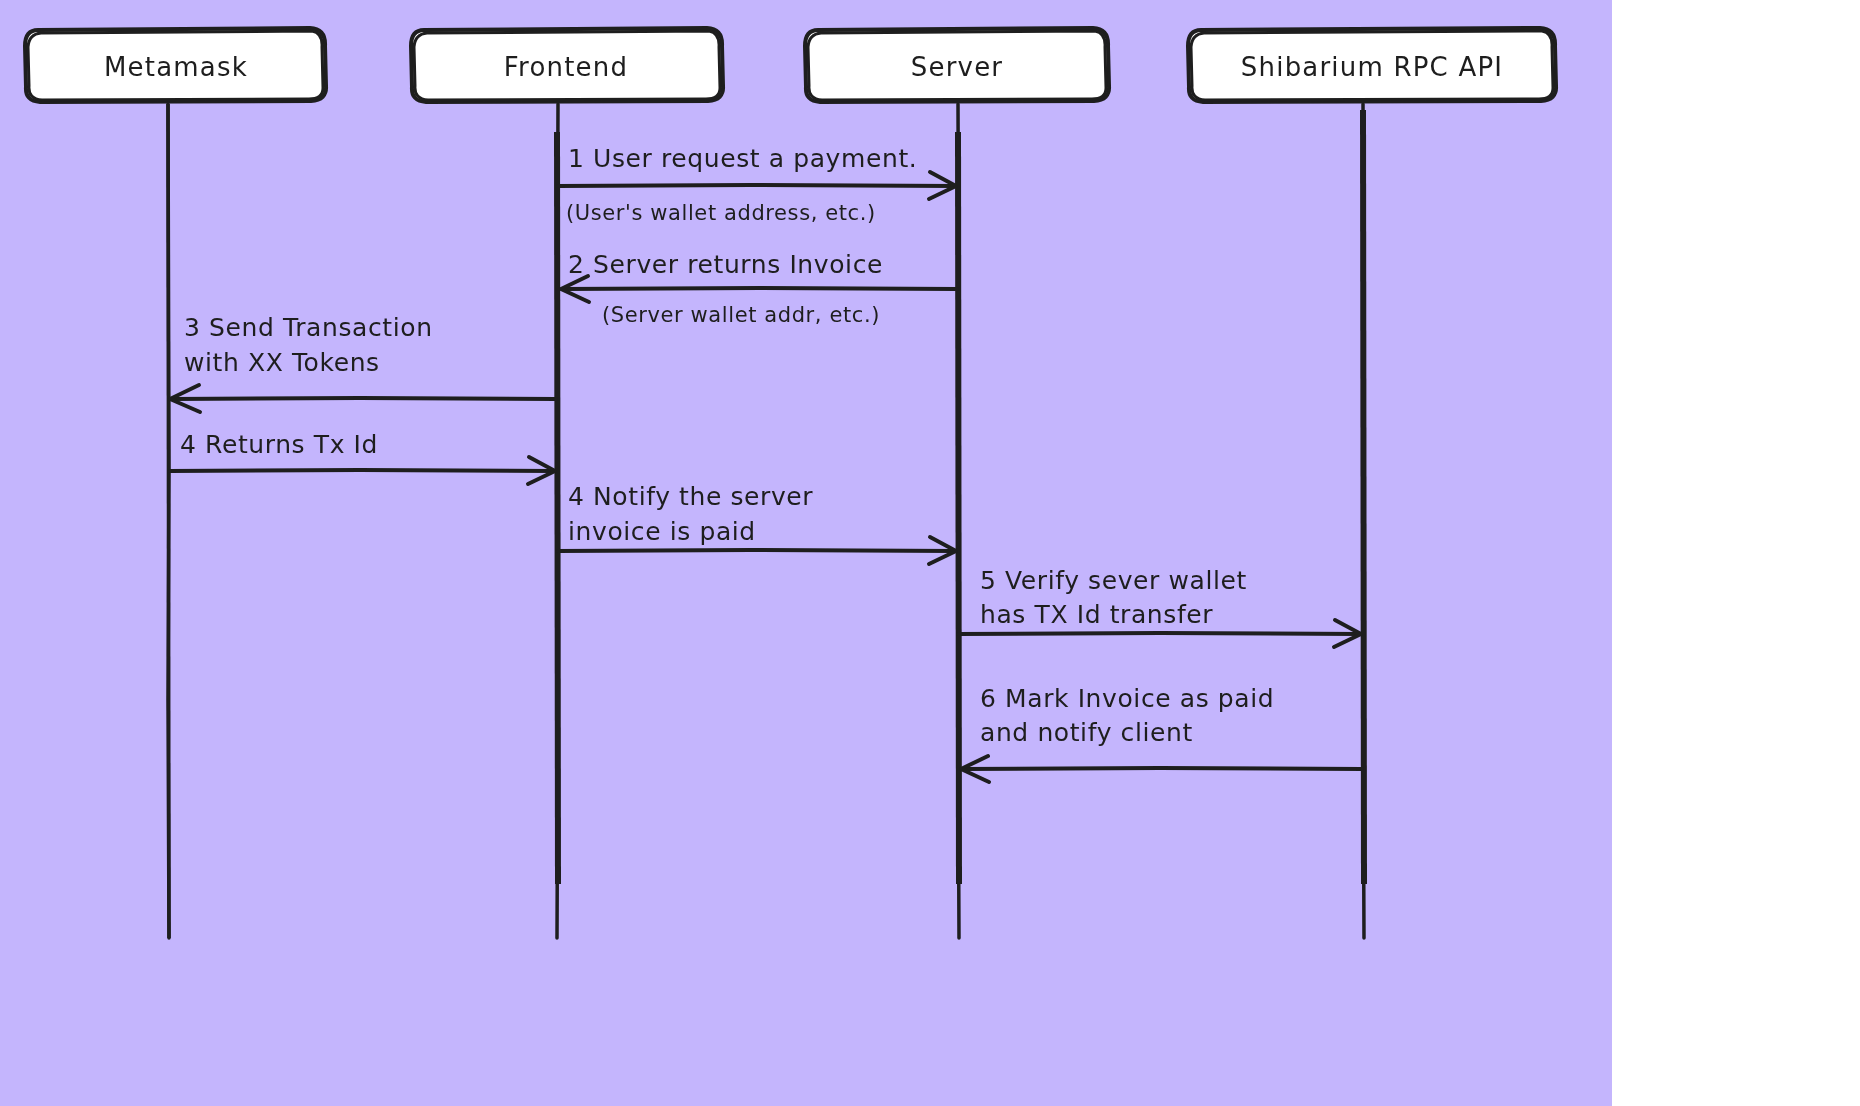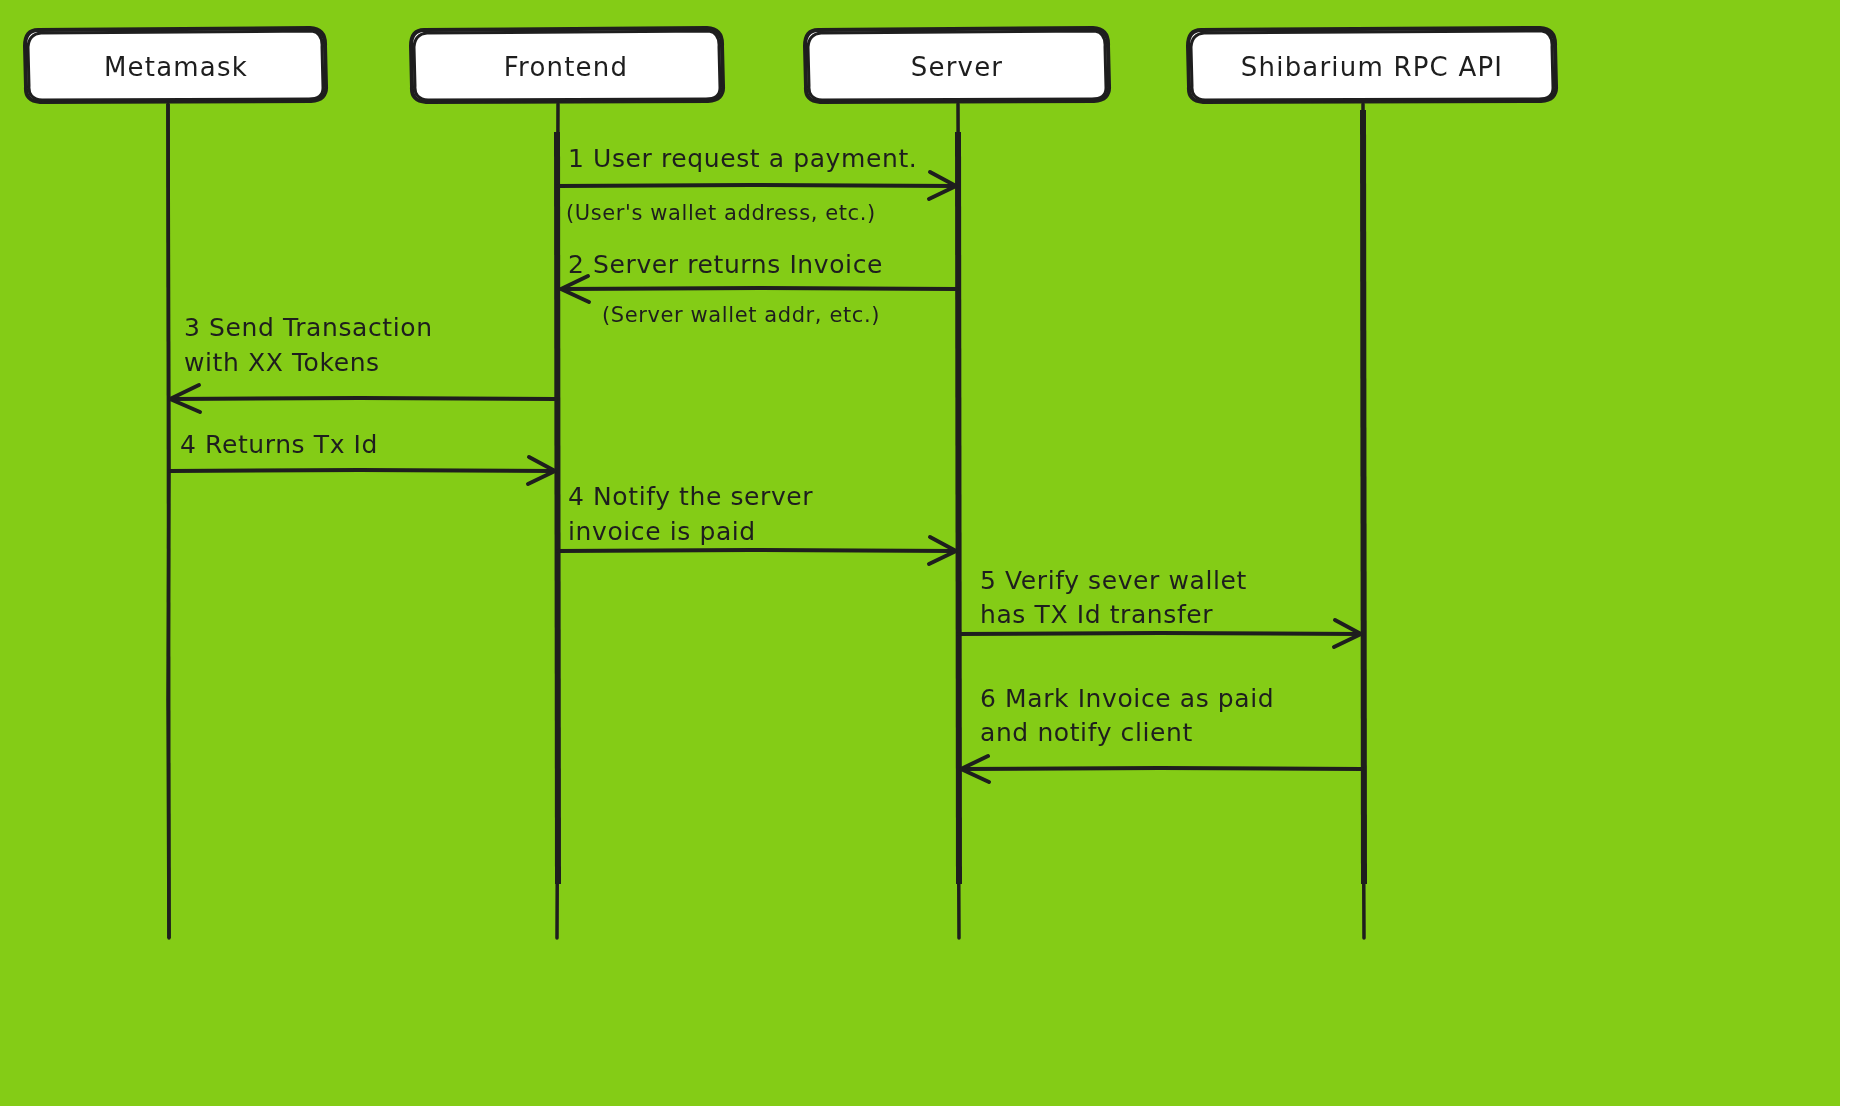--- a/index.html
+++ b/index.html
@@ -8,23 +8,23 @@
     background: #ffffff;
   }
   body {
     width: 1860px;
     height: 1106px;
     overflow: hidden;
     font-family: "DejaVu Sans", sans-serif;
   }
   #diagram-root {
     position: relative;
-    width: 1840px;
+    width: 1612px;
     height: 1106px;
-    background: #84cc16;
+    background: #c4b5fd;
   }
   svg#sequence-canvas {
     position: absolute;
     top: 0;
     left: 0;
     width: 1860px;
     height: 1106px;
   }
   .participant-box-shape {
     fill: #ffffff;

